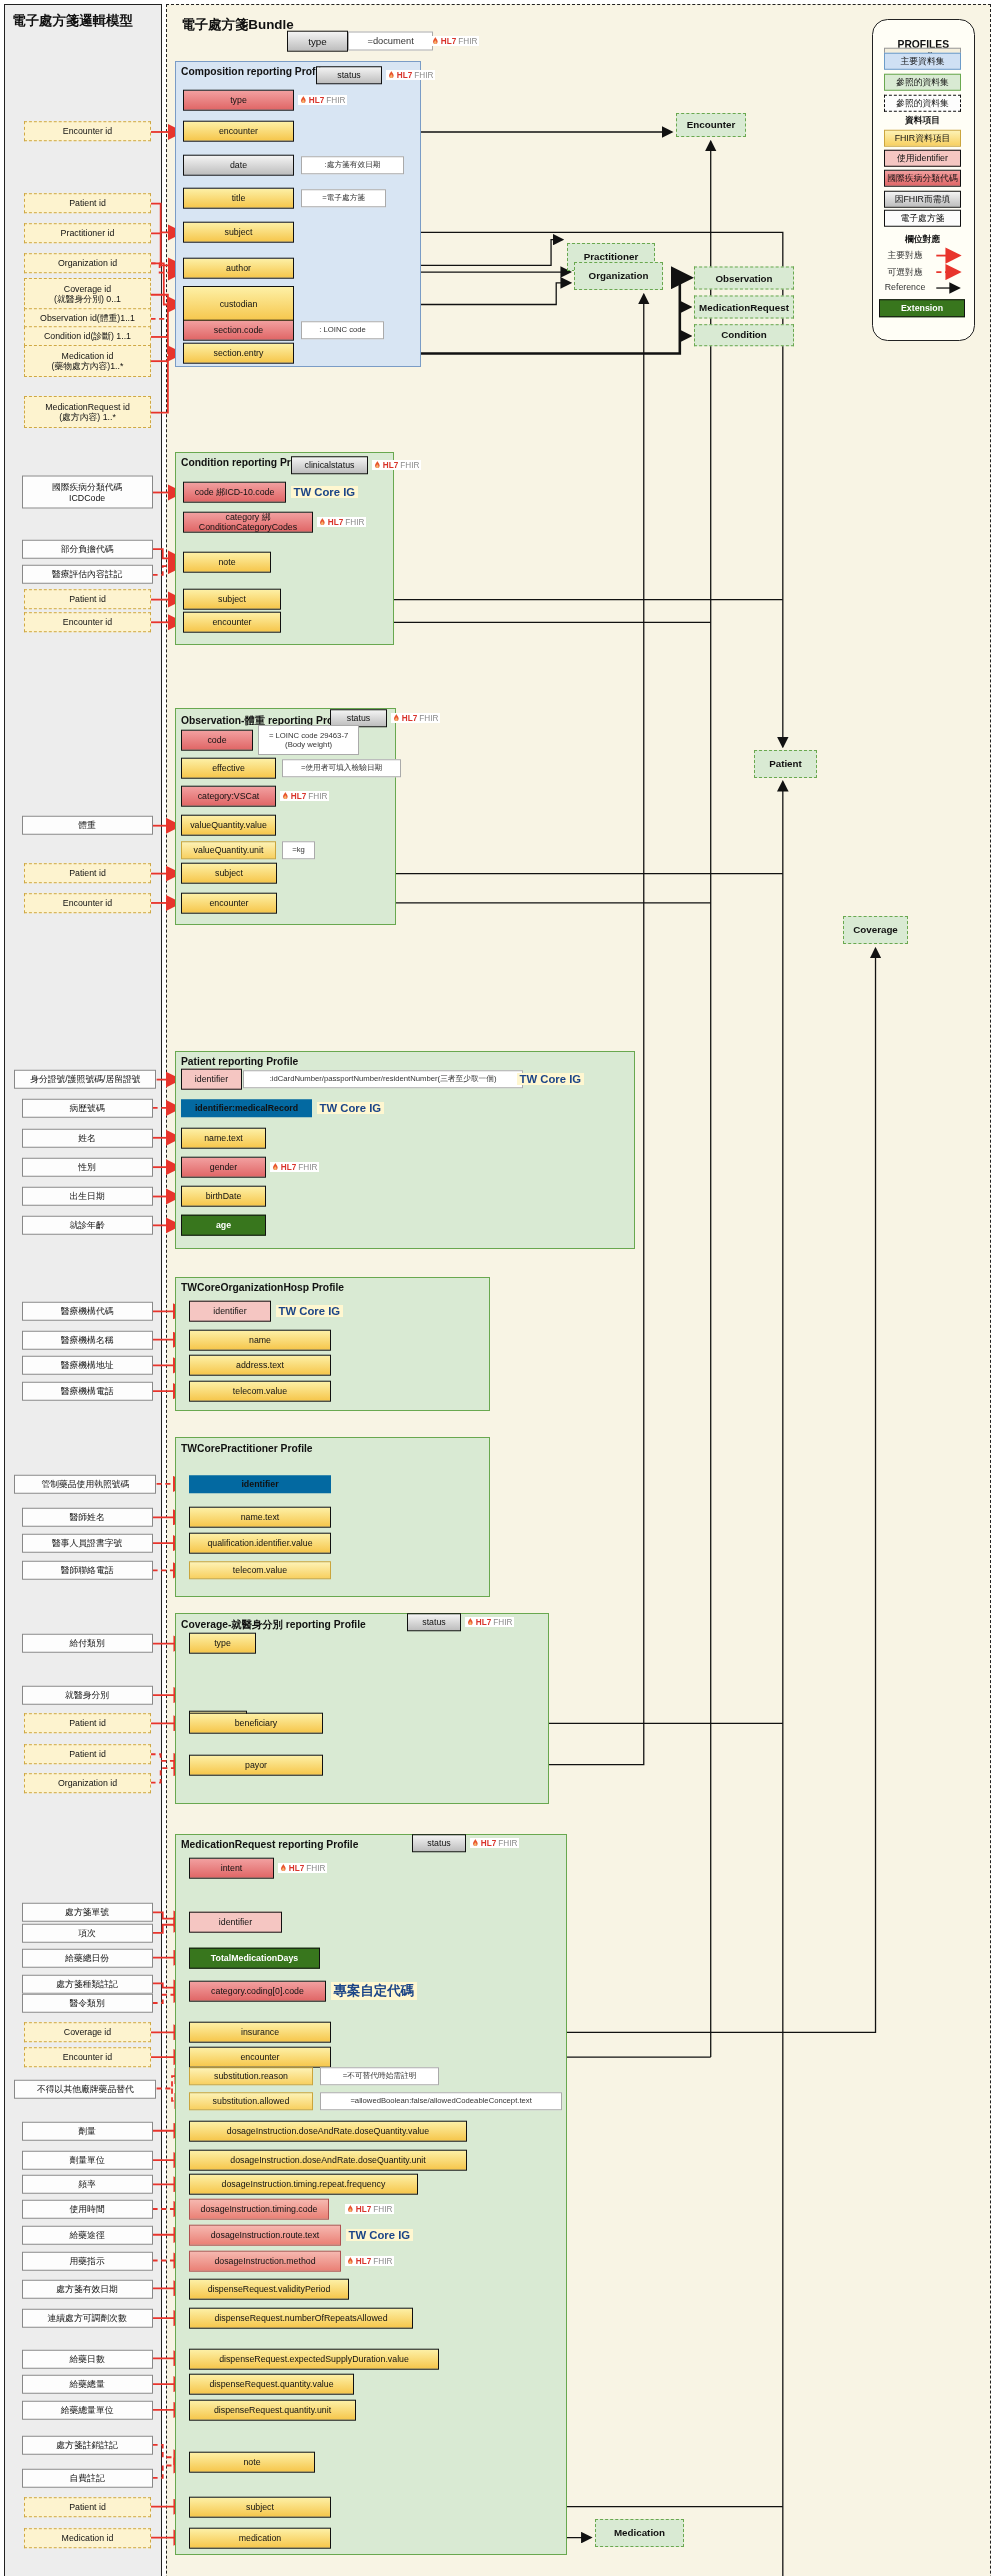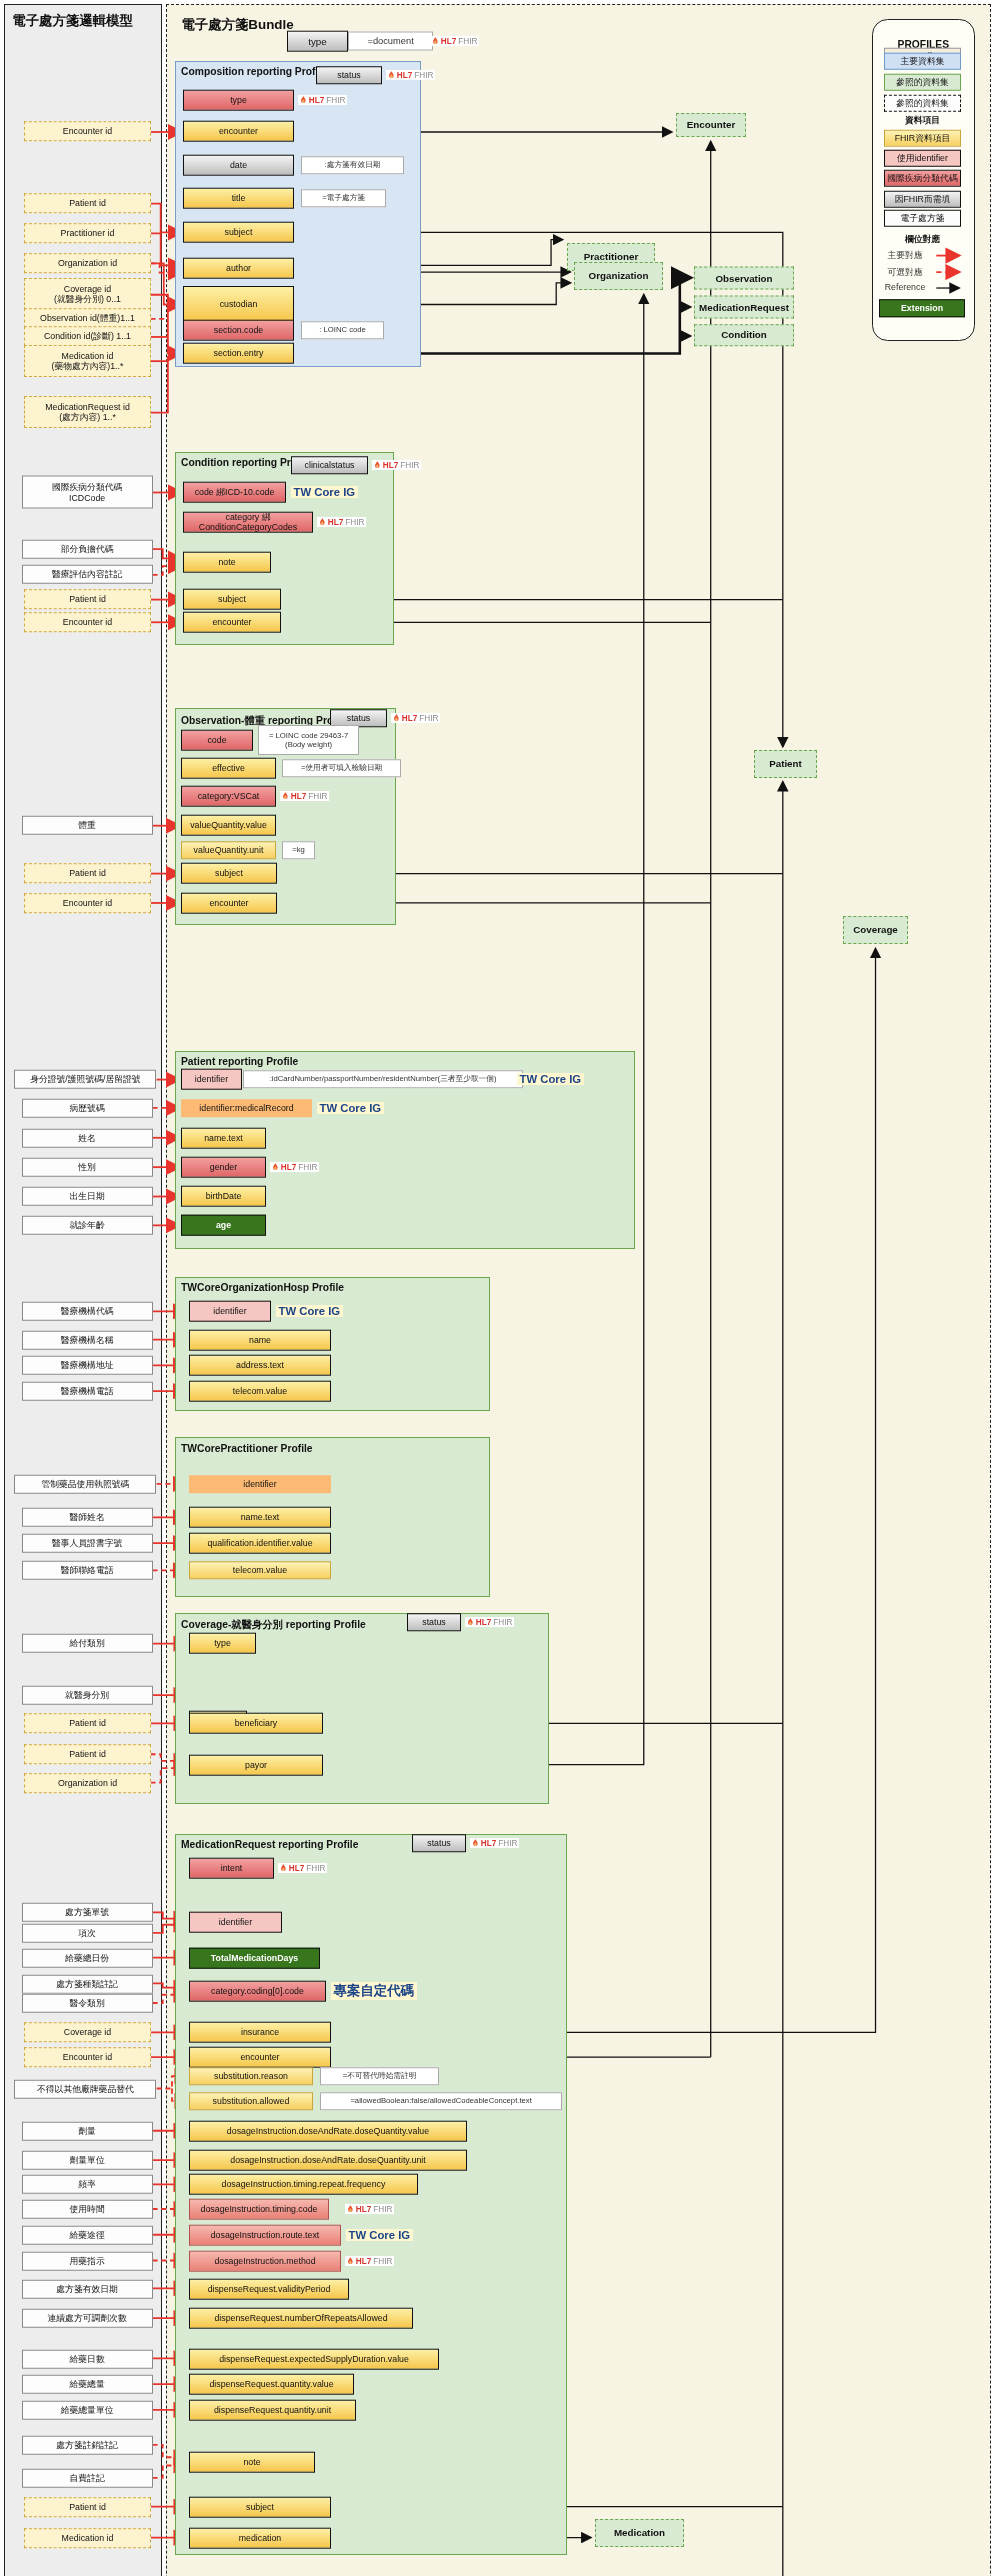--- a/index.html
+++ b/index.html
@@ -14,21 +14,21 @@
   .block.green{background:#d9ead3;border-color:#69a84f;}
   .block-title{position:absolute;font-weight:bold;font-size:10.3px;white-space:nowrap;}
   .field,.lbl,.refbox,.legend-box{position:absolute;box-sizing:border-box;display:flex;align-items:center;
      justify-content:center;text-align:center;transform:translateY(-50%);white-space:pre-line;line-height:1.15;}
   .field{font-size:8.8px;}
   .f-yellow{background:linear-gradient(#fdf0a6,#f6c64b);border:1px solid #111;}
   .f-yellow-thin{background:linear-gradient(#fdf2b5,#f8d060);border:0.5px solid #caa53d;}
   .f-red{background:linear-gradient(#f2a0a0,#e06666);border:1px solid #111;}
   .f-rose{background:linear-gradient(#f6b8b0,#ea8075);border:0.5px solid #b05050;}
   .f-pink{background:#f5c6c2;border:1px solid #111;}
-  .f-pink-plain{background:#fdba74;border:none;}
+  .f-pink-plain{background:#0369a1;border:none;font-weight:bold;}
   .f-gray{background:linear-gradient(#f4f4f4,#bdbdbd);border:1px solid #111;}
   .f-ext{background:#38761d;color:#fff;border:1px solid #111;font-weight:bold;}
   .f-beige{background:#f3eedd;border:0.5px solid #999;font-weight:bold;}
   .f-required{background:#fcfcfc;border:1.5px solid #111;}
   .f-green-dashed{background:#fdfdfd;border:1px dashed #111;}
   .f-blue{background:#cfe0f4;border:1px solid #6d9cc8;}
   .f-green{background:#d9ead3;border:1px solid #6aa84f;}
   .f-text{border:none;background:none;font-weight:bold;}
   .note{position:absolute;background:#fff;border:0.5px solid #aaa;color:#333;font-size:7.7px;
         display:flex;align-items:center;justify-content:center;padding:0 3.1px;transform:translateY(-50%);

